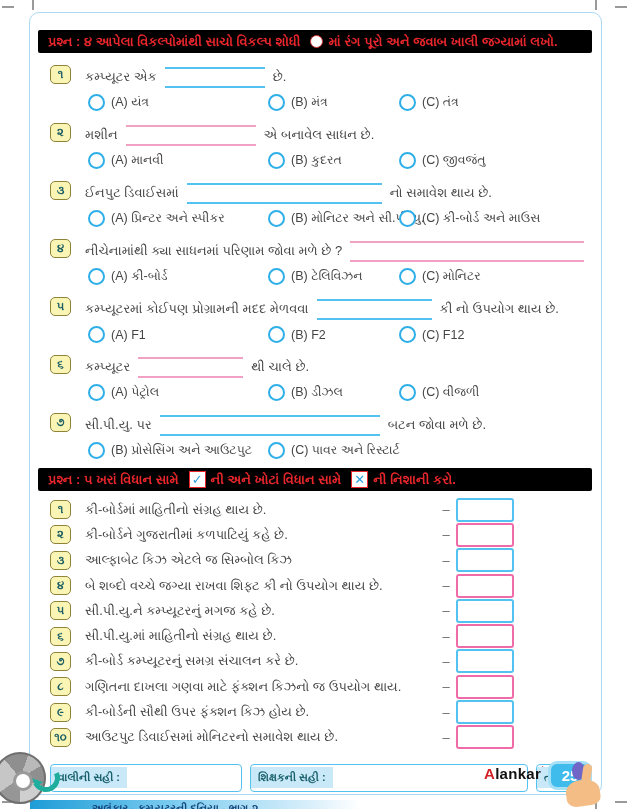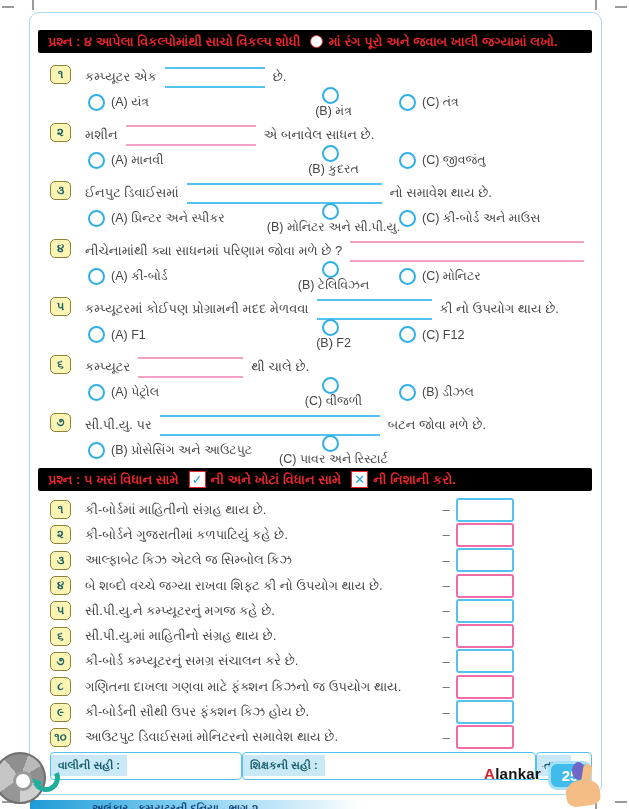--- a/index.html
+++ b/index.html
@@ -28,34 +28,34 @@
        flex-shrink:0;margin-right:14px;align-self:center;}
   .q-text{font-size:13px;color:#454545;white-space:nowrap;line-height:22px;}
   .blank{display:inline-block;height:21px;box-sizing:border-box;margin:0 8px;
        border-top:2px solid;border-bottom:2px solid;}
   .blank.c{border-color:#54c2f0;}
   .blank.p{border-color:#f2a0c4;}
   .w100{width:100px;} .w130{width:130px;} .w195{width:195px;} .w115{width:115px;}
   .w105{width:105px;} .w220{width:220px;} .grow{flex:1;}
   .opts{display:flex;align-items:center;height:23px;padding-left:50px;margin-top:3px;}
   .opt{display:flex;align-items:center;white-space:nowrap;font-size:12.5px;color:#454545;}
-  .opt:nth-child(1){width:180px;} .opt:nth-child(2){width:131px;flex-direction:column;} .opt:nth-child(3){flex:1;}
+  .opt:nth-child(1){width:180px;} .opt:nth-child(2){width:131px;} .opt:nth-child(3){flex:1;}
   .oc{display:inline-block;width:13px;height:13px;border:2px solid #2fafe8;border-radius:50%;
        background:#fff;margin-right:6px;flex-shrink:0;}
   
   .stwrap{margin-top:6px;padding-right:78px;}
   .st{display:flex;align-items:center;height:25.3px;padding-left:12px;}
   .st .badge{margin-right:14px;}
   .st-text{flex:1;font-size:13px;color:#454545;white-space:nowrap;overflow:hidden;}
   .dash{width:20px;text-align:center;color:#666;font-size:13px;}
   .ansbox{width:54px;height:20px;border-radius:3px;border:2px solid;background:#fff;flex-shrink:0;}
   .ansbox.c-box{border-color:#54c2f0;}
   .ansbox.p-box{border-color:#f06ca8;}
   
-  .signrow{display:flex;gap:0;margin-top:2px;margin-left:12px;}
+  .signrow{display:flex;gap:8px;margin-top:14px;margin-left:12px;}
   .signbox{height:26px;border:1.6px solid #54c2f0;border-radius:4px;background:#fff;
        display:flex;align-items:center;overflow:hidden;}
   .signbox .chip{background:#c9e8f8;color:#17606b;font-size:11px;font-weight:bold;
        padding:4px 7px;white-space:nowrap;}
   .sb1{width:190px;} .sb2{flex:1;} .sb3{width:54px;}
   
   .ribbon{position:absolute;left:30px;top:800px;width:330px;height:17px;
        background:linear-gradient(90deg,#1e9cd7 0%,#7fcdf0 45%,#d9effb 85%,#ffffff 100%);
        display:flex;align-items:center;font-size:11px;font-weight:bold;color:#15497e;
        padding-left:62px;box-sizing:border-box;white-space:nowrap;}
@@ -233,25 +233,25 @@
         <span class="blank p w105"></span>
         <span class="q-text">થી ચાલે છે.</span>
       </div>
       <div class="opts">
         <span class="opt">
             <span class="oc"></span>
             <span>(A) પેટ્રોલ</span>
           </span>
         <span class="opt">
             <span class="oc"></span>
+            <span>(B) ડીઝલ</span>
+          </span>
+        <span class="opt">
+            <span class="oc"></span>
             <span>(C) વીજળી</span>
-          </span>
-        <span class="opt">
-            <span class="oc"></span>
-            <span>(B) ડીઝલ</span>
           </span>
       </div>
     </div>
 
     <div class="q">
       <div class="q-line">
         <span class="badge">૭</span>
         <span class="q-text">સી.પી.યુ. પર</span>
         <span class="blank c w220"></span>
         <span class="q-text">બટન જોવા મળે છે.</span>

